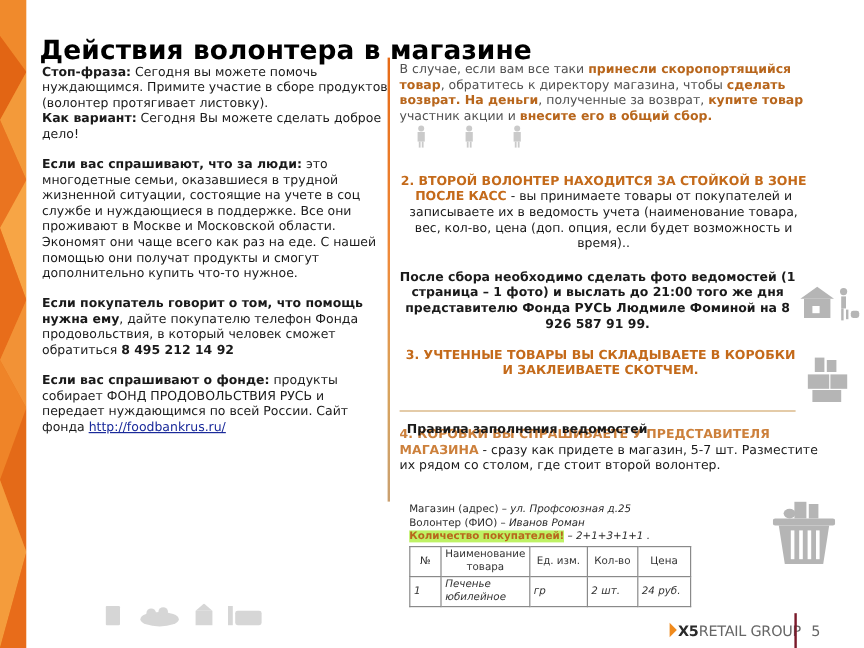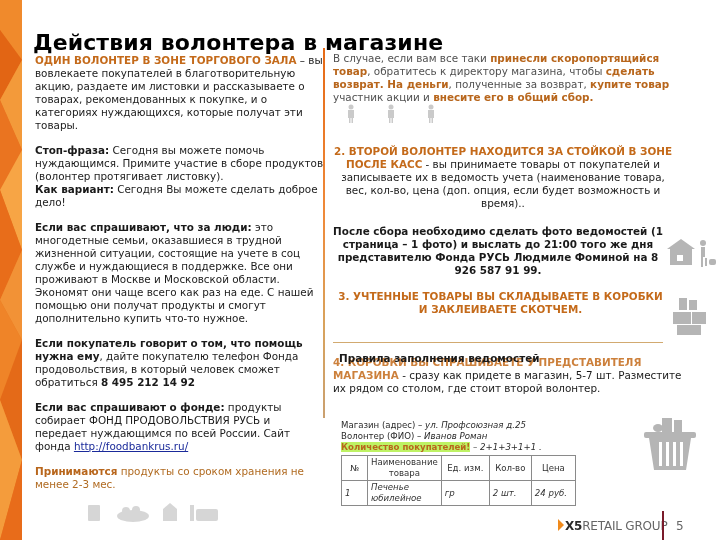--- a/index.html
+++ b/index.html
@@ -63,37 +63,31 @@
     <polygon points="0,400 22,340 22,460" fill="#e46a18"></polygon>
     <polygon points="0,400 22,460 0,540" fill="#f49c3c"></polygon>
     <polygon points="0,540 22,460 22,540" fill="#e86c1a"></polygon>
   </svg>
 </div>
 
 <h1 class="title">Действия волонтера в магазине</h1>
 
 <div class="col-left">
   <p>
-    <span class="o">ОДИН ВОЛОНТЕР  В ЗОНЕ ТОРГОВОГО ЗАЛА</span><span> – вы вовлекаете покупателей в благотворительную акцию, раздаете им листовки и рассказываете о товарах, рекомендованных к покупке, и о категориях нуждающихся, которые получат эти товары.</span>
-  </p>
-  <p>
     <span class="b">Стоп-фраза:</span><span> Сегодня вы можете помочь нуждающимся. Примите участие в сборе продуктов (волонтер протягивает листовку).</span><br>
     <span class="b">Как вариант:</span><span> Сегодня Вы можете сделать доброе дело!</span>
   </p>
   <p>
     <span class="b">Если вас спрашивают, что за люди:</span><span>  это многодетные семьи, оказавшиеся в трудной жизненной ситуации, состоящие на учете в соц службе и нуждающиеся  в поддержке. Все они проживают в   Москве и Московской области. Экономят они чаще всего как раз на еде. С нашей помощью они получат продукты и смогут дополнительно купить что-то нужное.</span>
   </p>
   <p>
     <span class="b">Если покупатель говорит о том, что помощь нужна ему</span><span>, дайте покупателю телефон Фонда продовольствия, в который человек сможет обратиться </span><span class="b">8 495 212 14 92</span>
   </p>
   <p>
     <span class="b">Если вас спрашивают о фонде:</span><span> продукты собирает ФОНД ПРОДОВОЛЬСТВИЯ РУСЬ  и передает нуждающимся по всей России. Сайт фонда </span><span class="link">http://foodbankrus.ru/</span>
-  </p>
-  <p style="color:#b06a20;">
-    <span class="ob">Принимаются</span><span> продукты со сроком хранения не менее 2-3 мес.</span>
   </p>
 </div>
 
 <svg class="icon" style="left:88px;top:503px;opacity:0.55" width="140" height="20" viewBox="0 0 140 20">
   <rect x="0" y="2" width="12" height="16" rx="1"></rect>
   <ellipse cx="45" cy="13" rx="16" ry="6"></ellipse>
     <circle cx="38" cy="8" r="4"></circle>
     <circle cx="48" cy="7" r="4"></circle>
   <rect x="75" y="6" width="14" height="12"></rect>
     <polygon points="75,6 82,0 89,6"></polygon>

